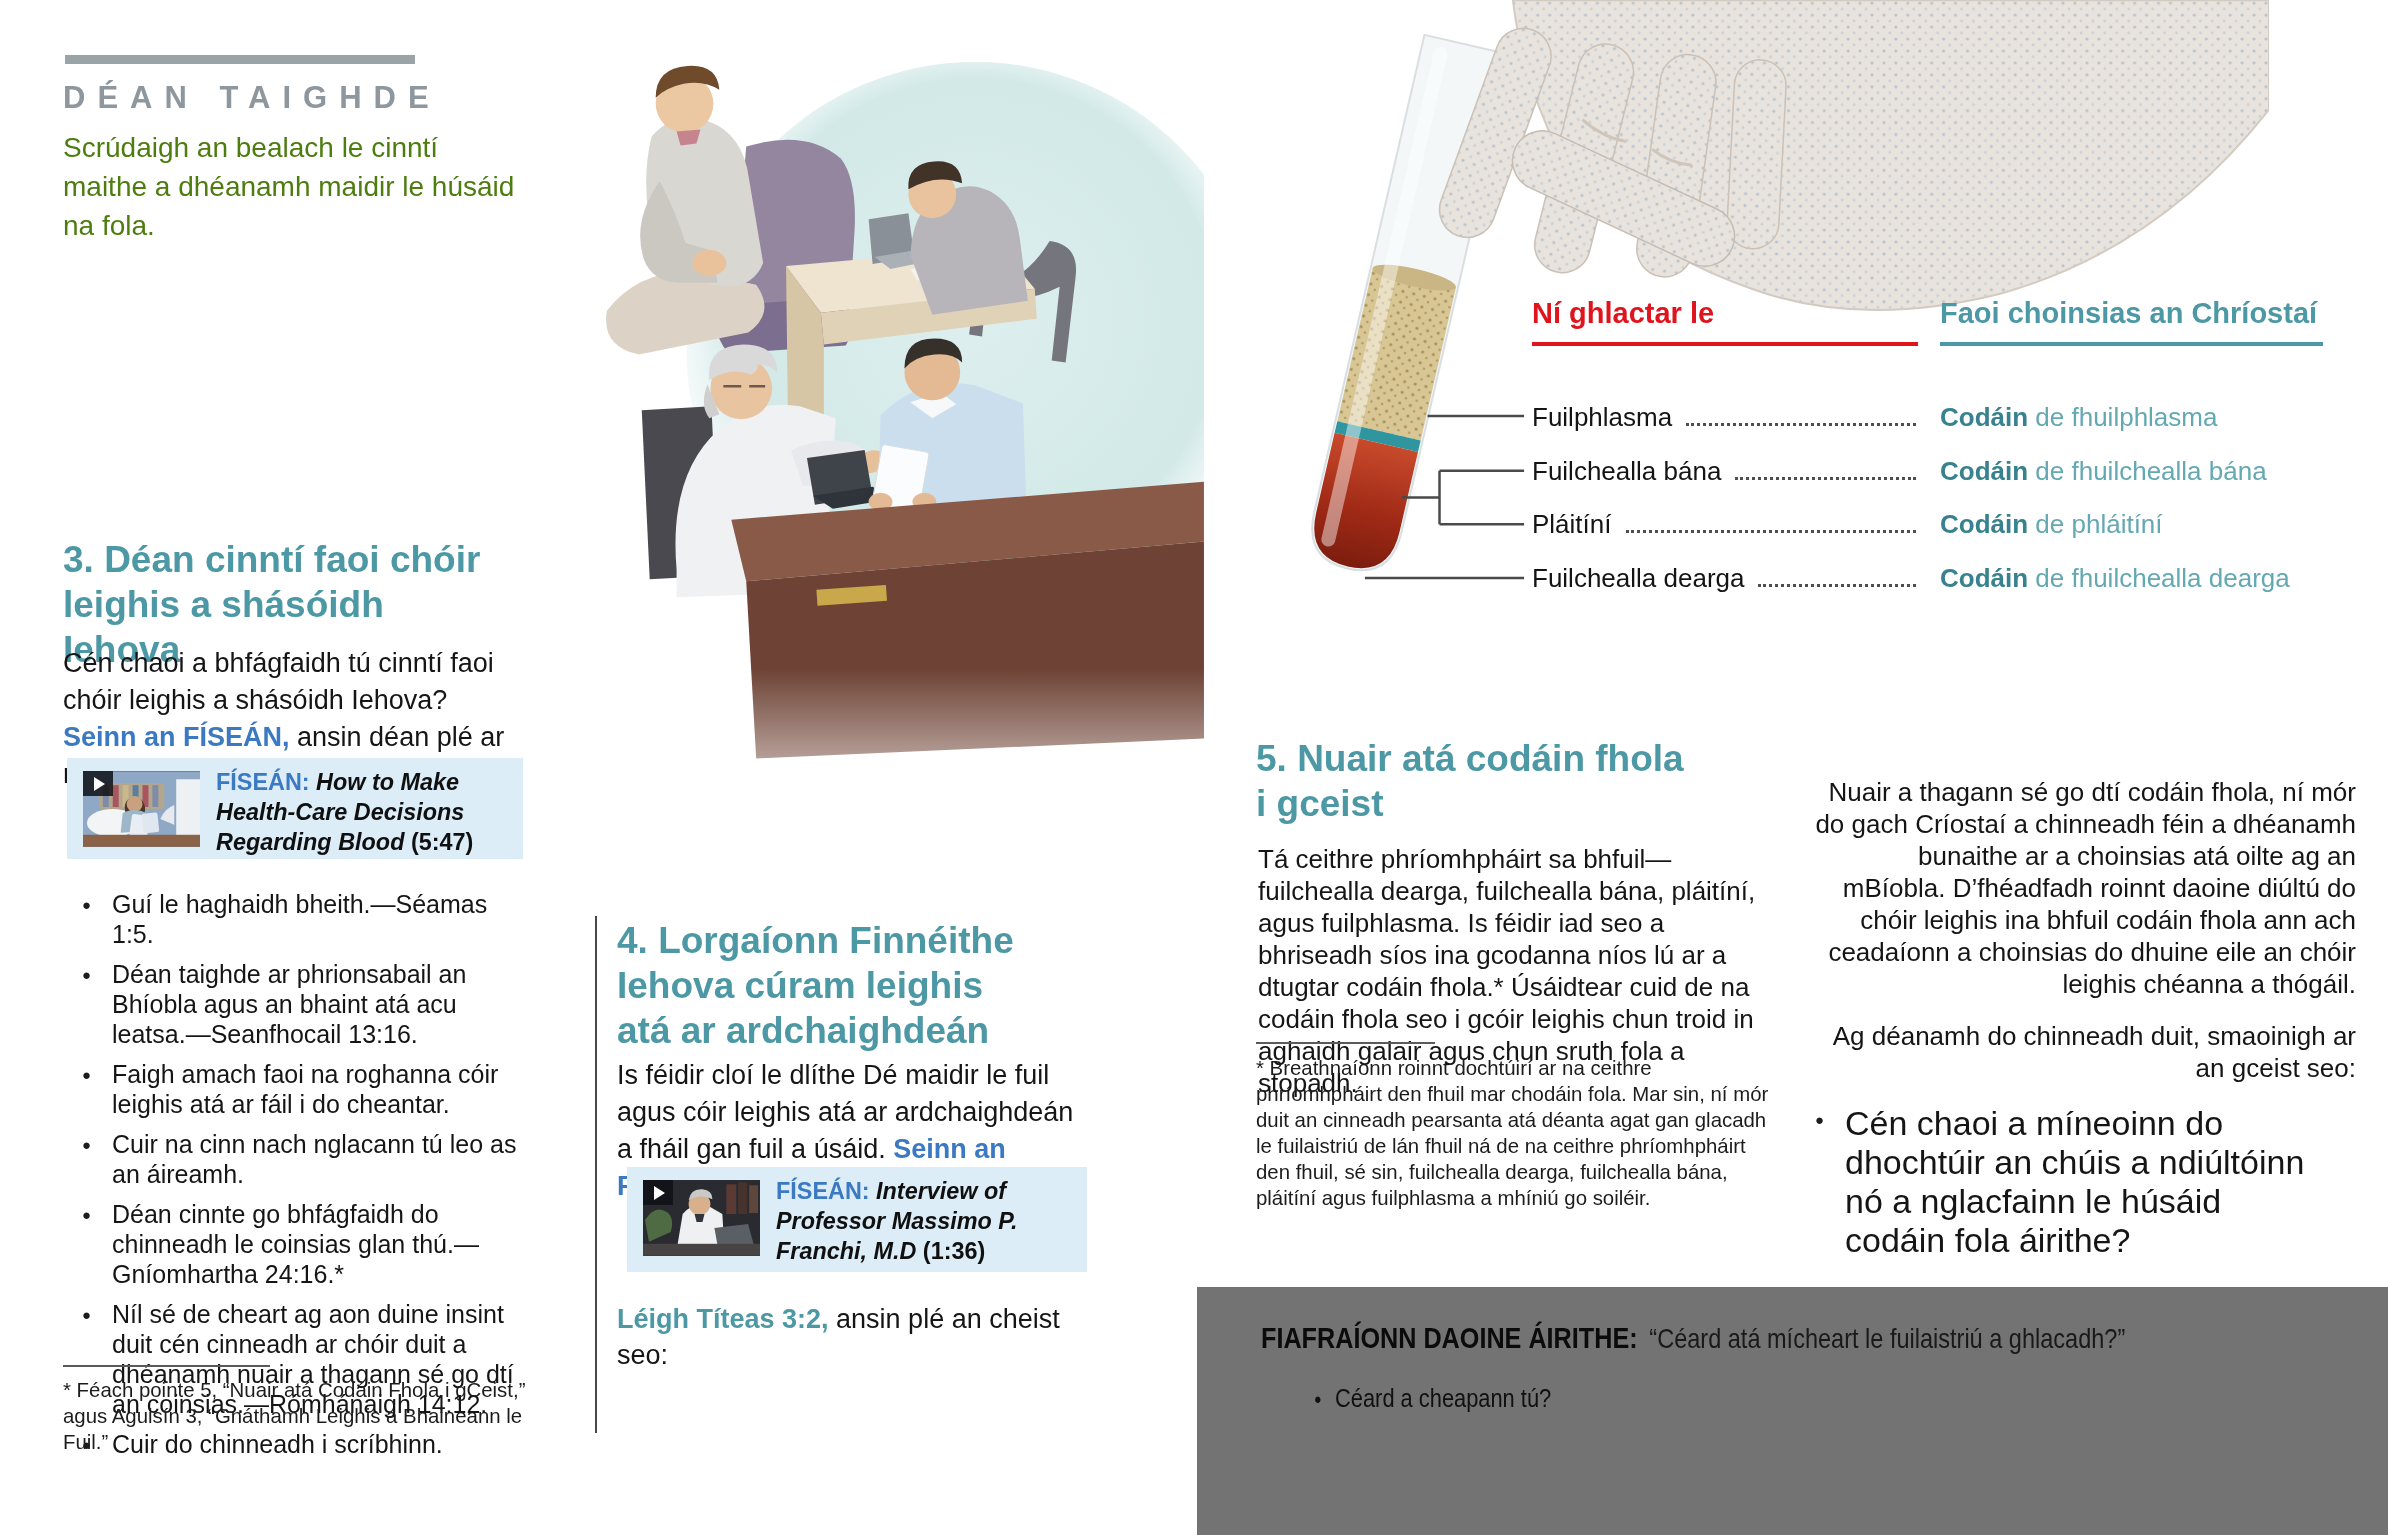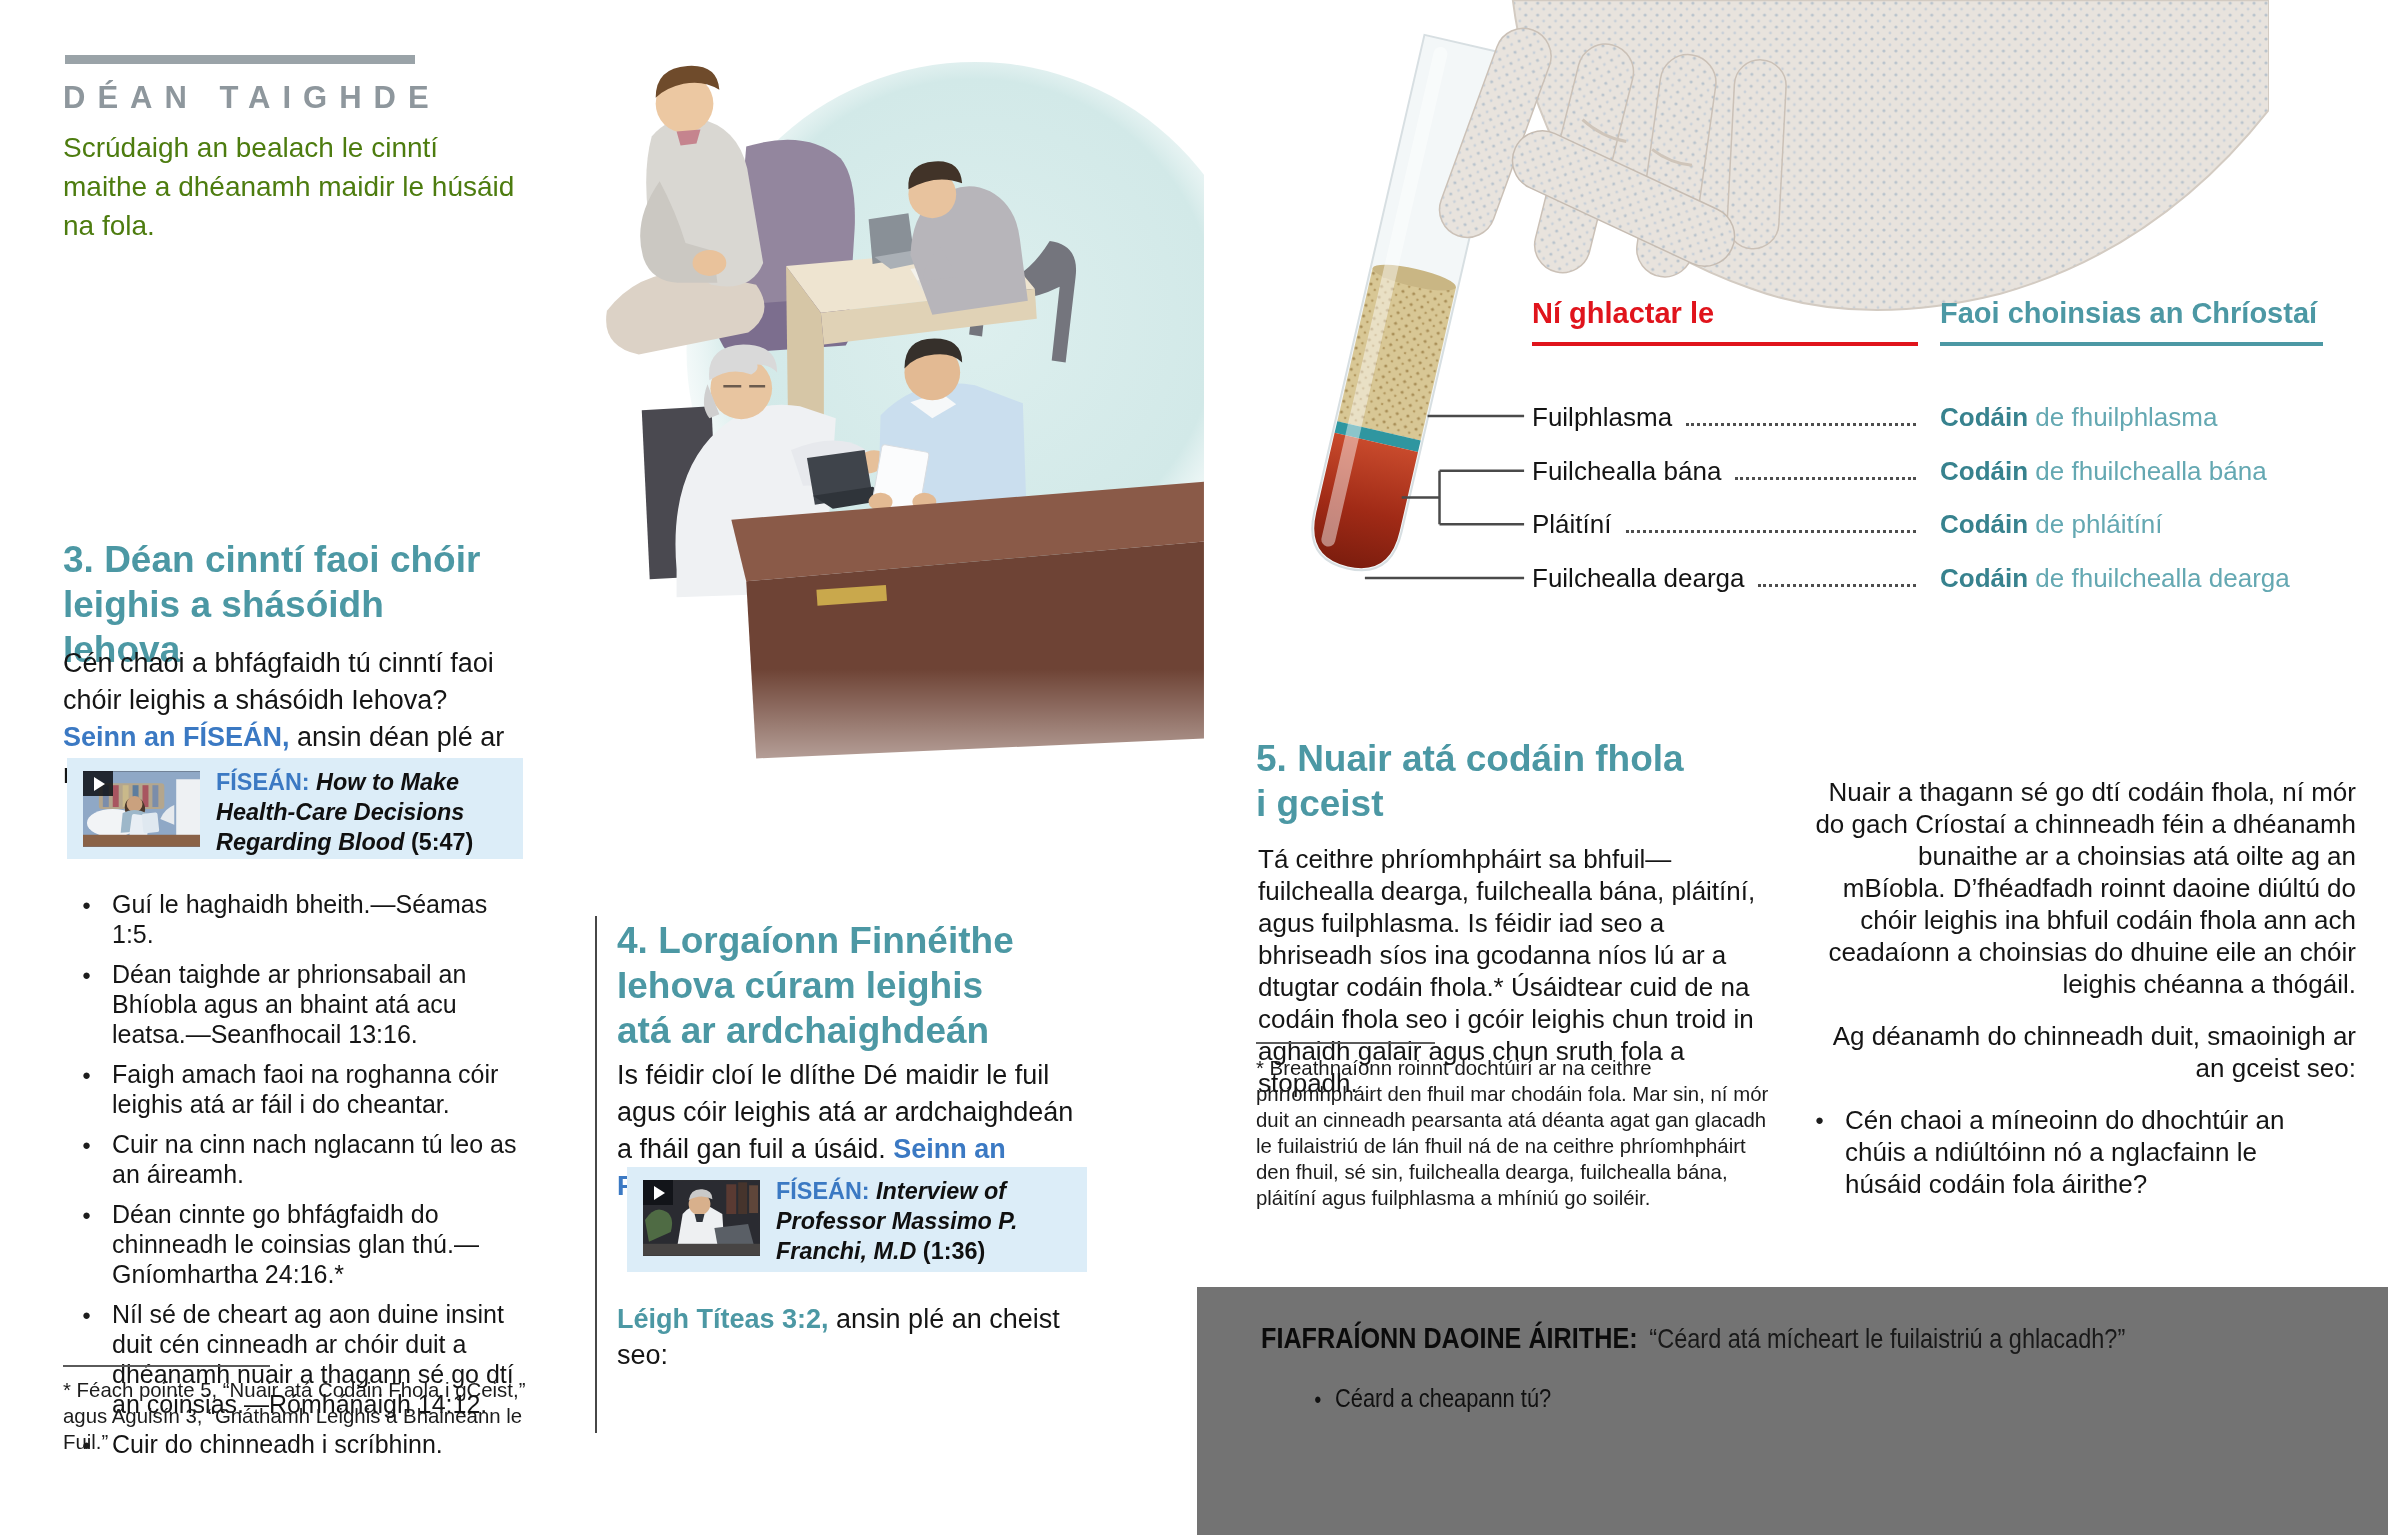--- a/index.html
+++ b/index.html
@@ -63,21 +63,21 @@
   .dleft{width:388px;display:flex;align-items:flex-end;}
   .dlabel{font-size:26px;line-height:34px;color:#141414;white-space:nowrap;}
   .dots{flex:1;border-bottom:3.5px dotted #4e4e4e;margin:0 4px 8px 14px;}
   .dright{margin-left:20px;font-size:26px;line-height:34px;white-space:nowrap;color:#64a8b2;}
   .dright b{color:#37828e;}
 
   
   #p5a{position:absolute;left:1256px;top:841px;width:505px;font-size:26px;line-height:32px;color:#151515;margin:2px;}
   #col5b{position:absolute;left:1811px;top:776px;width:545px;font-size:26px;line-height:32px;color:#151515;}
   #col5b p{margin:0 0 20px 0;text-align:right;}
-  #col5b .bullets li{font-size:26px;line-height:32px;}
+  #col5b .bullets li{font-size:34px;line-height:39px;}
 
   
   #askbox{position:absolute;left:1197px;top:1287px;width:1191px;height:249px;background:#737373;}
   .askline{position:absolute;left:64px;top:34px;white-space:nowrap;transform:scaleX(.84);transform-origin:left top;}
   .asklabel{font-size:30px;font-weight:bold;color:#0b0b0b;margin-right:14px;}
   .askquote{font-size:28px;color:#191919;}
   .askbullet{position:absolute;left:117px;top:96px;white-space:nowrap;transform:scaleX(.84);transform-origin:left top;font-size:26px;color:#101010;}
   .askbullet::before{content:"●";font-size:15px;margin-right:16px;position:relative;top:-3px;}
 
   

